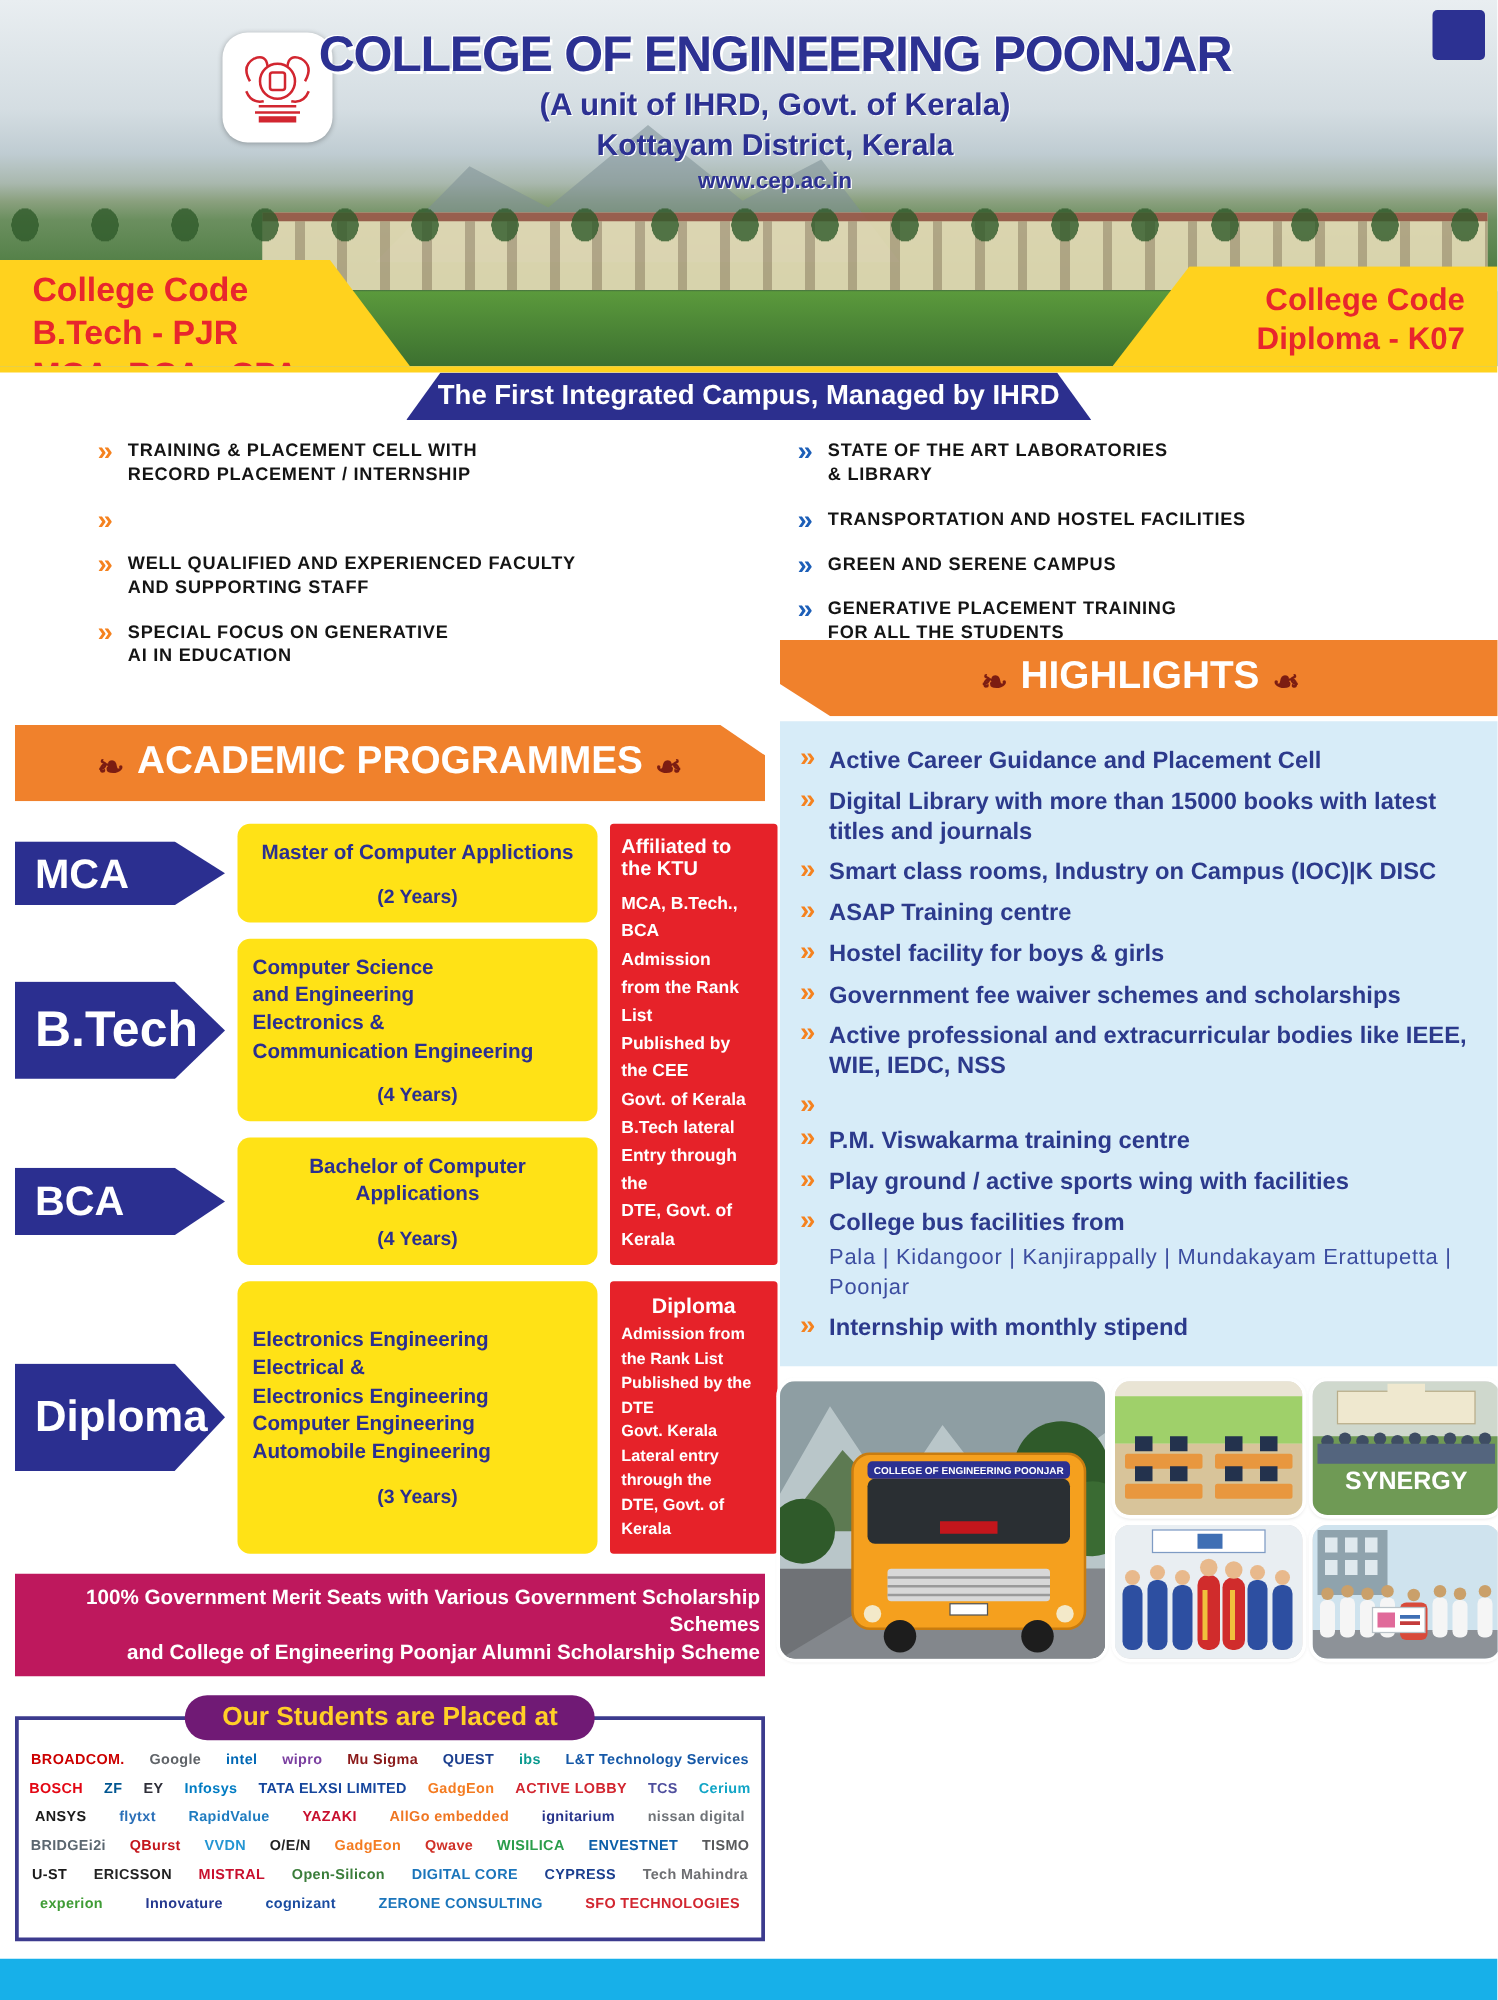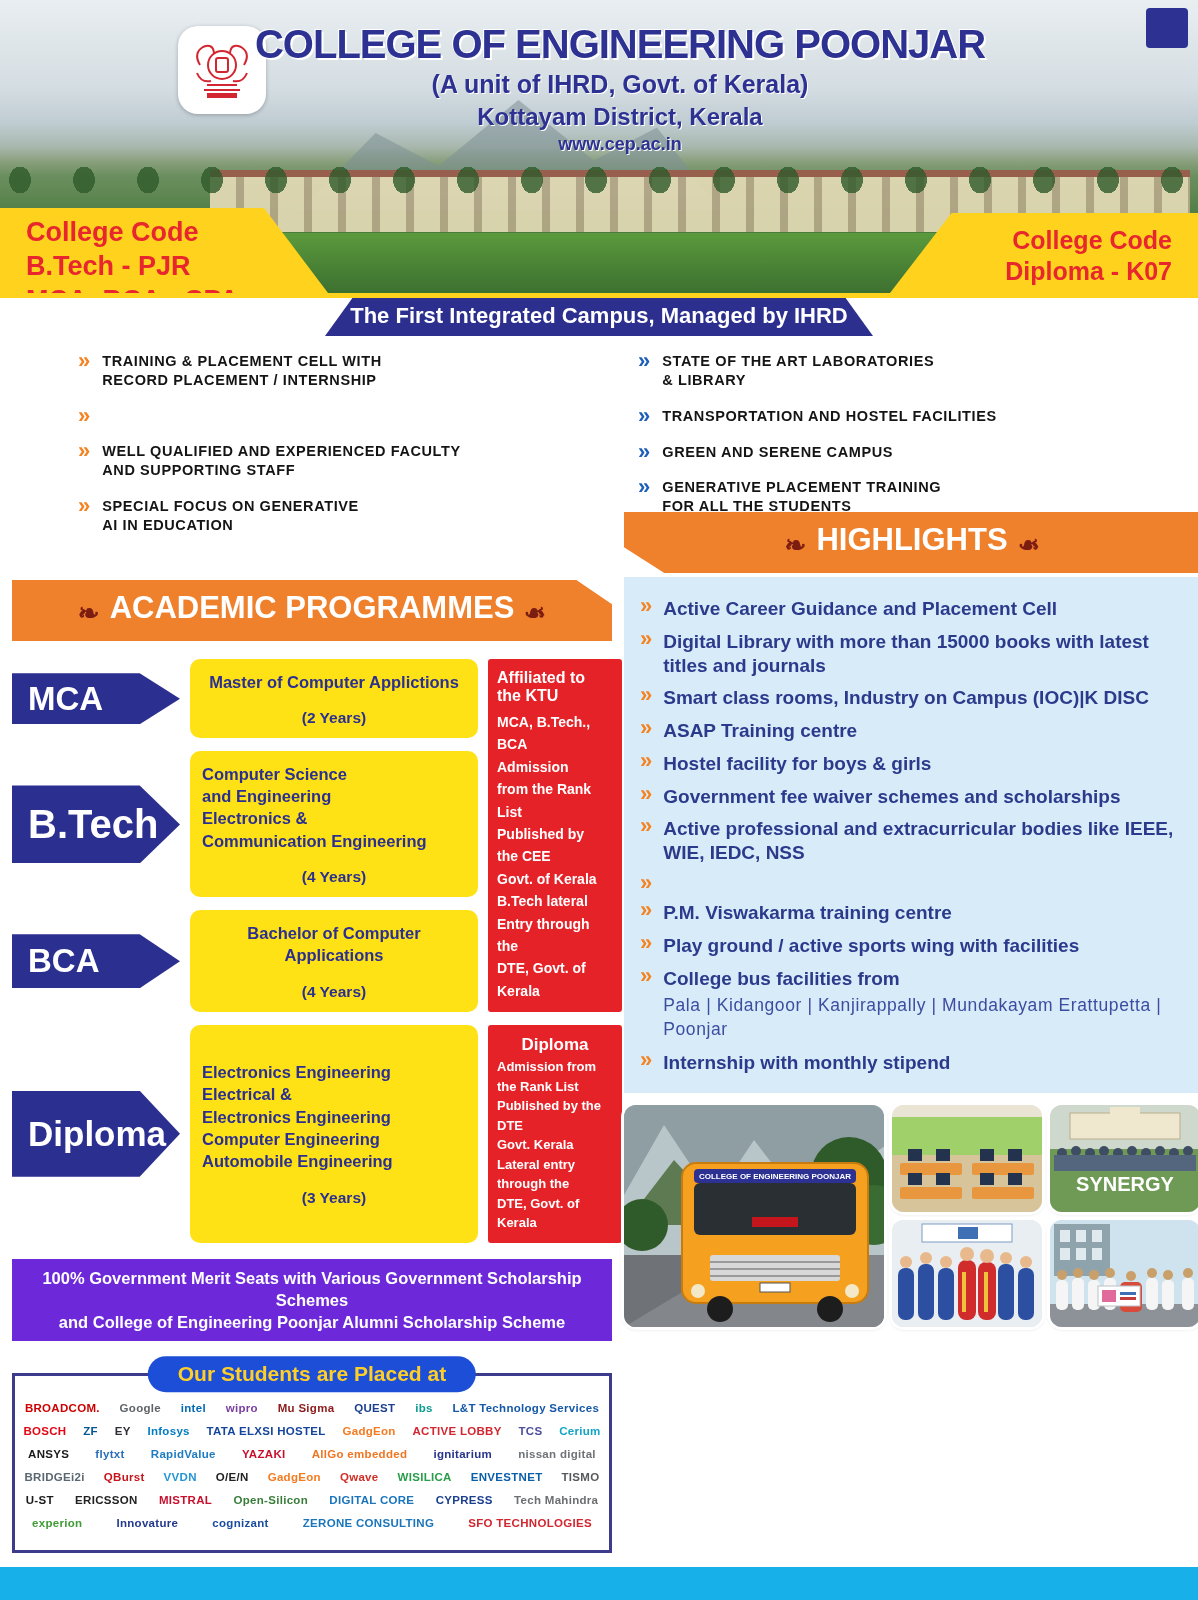--- a/index.html
+++ b/index.html
@@ -78,28 +78,28 @@
   .ybox.center .desc { text-align:center; }
   .ybox .yrs { text-align:center; font-size:15.5px; margin-top:16px; }
   .rbox { background:#e62229; color:#fff; border-radius:3px; padding:10px 9px; }
   .rbox.ktu { grid-column:3; grid-row:1 / span 3; }
   .rbox.dip { grid-column:3; grid-row:4; }
   .rtitle { font-size:16px; font-weight:800; margin-bottom:6px; }
   .rbox.dip .rtitle { text-align:center; font-size:17px; margin-bottom:2px; }
   .rbody { font-size:14px; font-weight:700; line-height:1.6; white-space:pre-line; }
   .rbox.dip .rbody { font-size:13px; line-height:1.5; }
 
-  .merit-bar { margin-top:16px; background:#6d28d9; color:#fff; text-align:center;
+  .merit-bar { margin-top:16px; background:#be185d; color:#fff; text-align:right;
                font-size:16.5px; font-weight:800; line-height:1.35; padding:8px 4px;
                white-space:pre-line; }
 
   .placed-box { position:relative; margin-top:32px; border:3px solid #3c3b8e; background:#fff;
                 padding:26px 8px 10px; min-height:180px; }
   .placed-pill { position:absolute; left:50%; top:0; transform:translate(-50%,-55%);
-                 background:#1d4ed8; color:#ffcf27; font-size:21px; font-weight:900;
+                 background:#701a75; color:#ffcf27; font-size:21px; font-weight:900;
                  padding:6px 30px; border-radius:24px; white-space:nowrap; }
   .logo-wall { display:flex; flex-wrap:wrap; justify-content:space-around; align-items:center;
                gap:11px 16px; }
   .logo-item { font-size:11.5px; font-weight:900; letter-spacing:.3px; }
 
   
   .hl-panel { background:#d7ecf8; margin-top:4px; padding:20px 14px 10px 16px; }
   .hl-panel ul { list-style:none; }
   .hl-item { display:flex; gap:11px; margin-bottom:9px; }
   .hl-item .chev { color:#f5821f; font-size:22px; }
@@ -291,21 +291,21 @@
             <span class="logo-item" style="color: rgb(0, 104, 181);">intel</span>
             <span class="logo-item" style="color: rgb(123, 63, 160);">wipro</span>
             <span class="logo-item" style="color: rgb(139, 26, 26);">Mu Sigma</span>
             <span class="logo-item" style="color: rgb(27, 63, 143);">QUEST</span>
             <span class="logo-item" style="color: rgb(10, 154, 143);">ibs</span>
             <span class="logo-item" style="color: rgb(21, 88, 167);">L&amp;T Technology Services</span>
             <span class="logo-item" style="color: rgb(227, 6, 19);">BOSCH</span>
             <span class="logo-item" style="color: rgb(0, 86, 145);">ZF</span>
             <span class="logo-item" style="color: rgb(46, 46, 56);">EY</span>
             <span class="logo-item" style="color: rgb(0, 124, 195);">Infosys</span>
-            <span class="logo-item" style="color: rgb(21, 69, 156);">TATA ELXSI HOSTEL</span>
+            <span class="logo-item" style="color: rgb(21, 69, 156);">TATA ELXSI LIMITED</span>
             <span class="logo-item" style="color: rgb(244, 123, 32);">GadgEon</span>
             <span class="logo-item" style="color: rgb(210, 38, 48);">ACTIVE LOBBY</span>
             <span class="logo-item" style="color: rgb(78, 78, 157);">TCS</span>
             <span class="logo-item" style="color: rgb(17, 165, 198);">Cerium</span>
             <span class="logo-item" style="color: rgb(26, 26, 26);">ANSYS</span>
             <span class="logo-item" style="color: rgb(42, 111, 184);">flytxt</span>
             <span class="logo-item" style="color: rgb(31, 124, 192);">RapidValue</span>
             <span class="logo-item" style="color: rgb(200, 16, 46);">YAZAKI</span>
             <span class="logo-item" style="color: rgb(239, 118, 34);">AllGo embedded</span>
             <span class="logo-item" style="color: rgb(39, 52, 139);">ignitarium</span>

